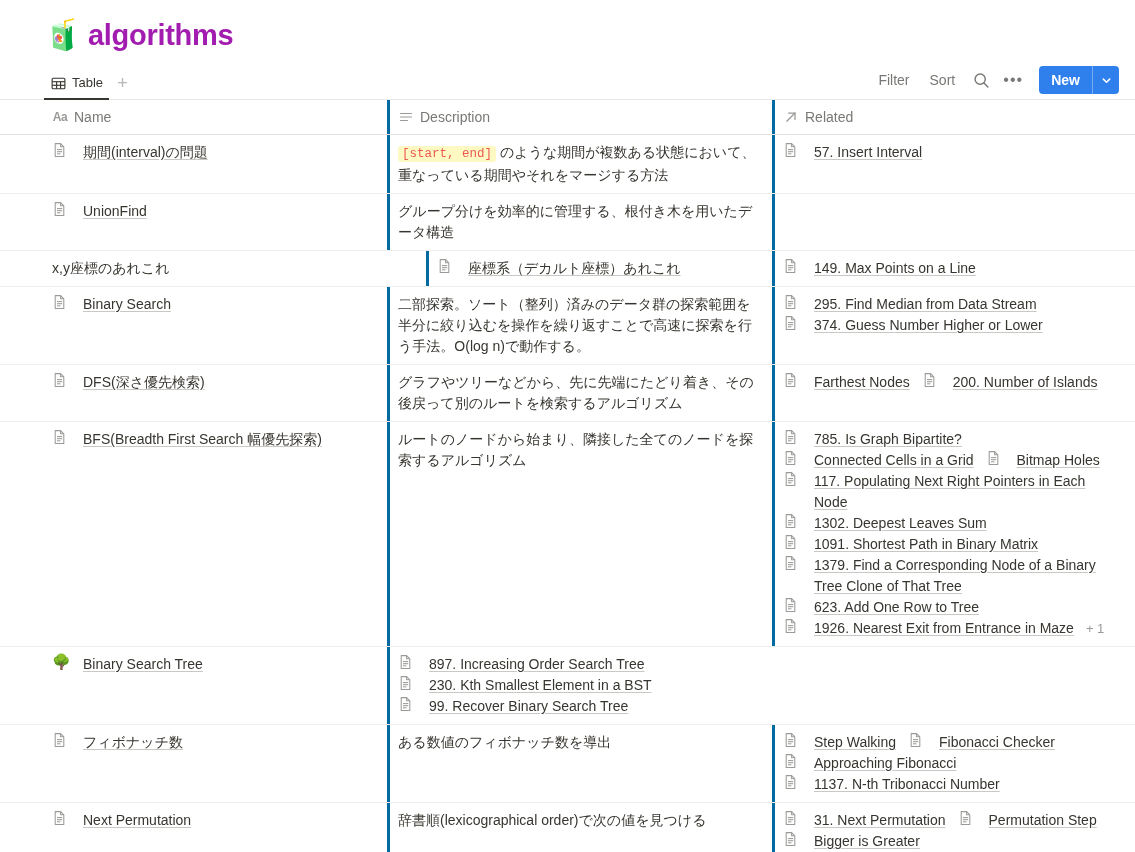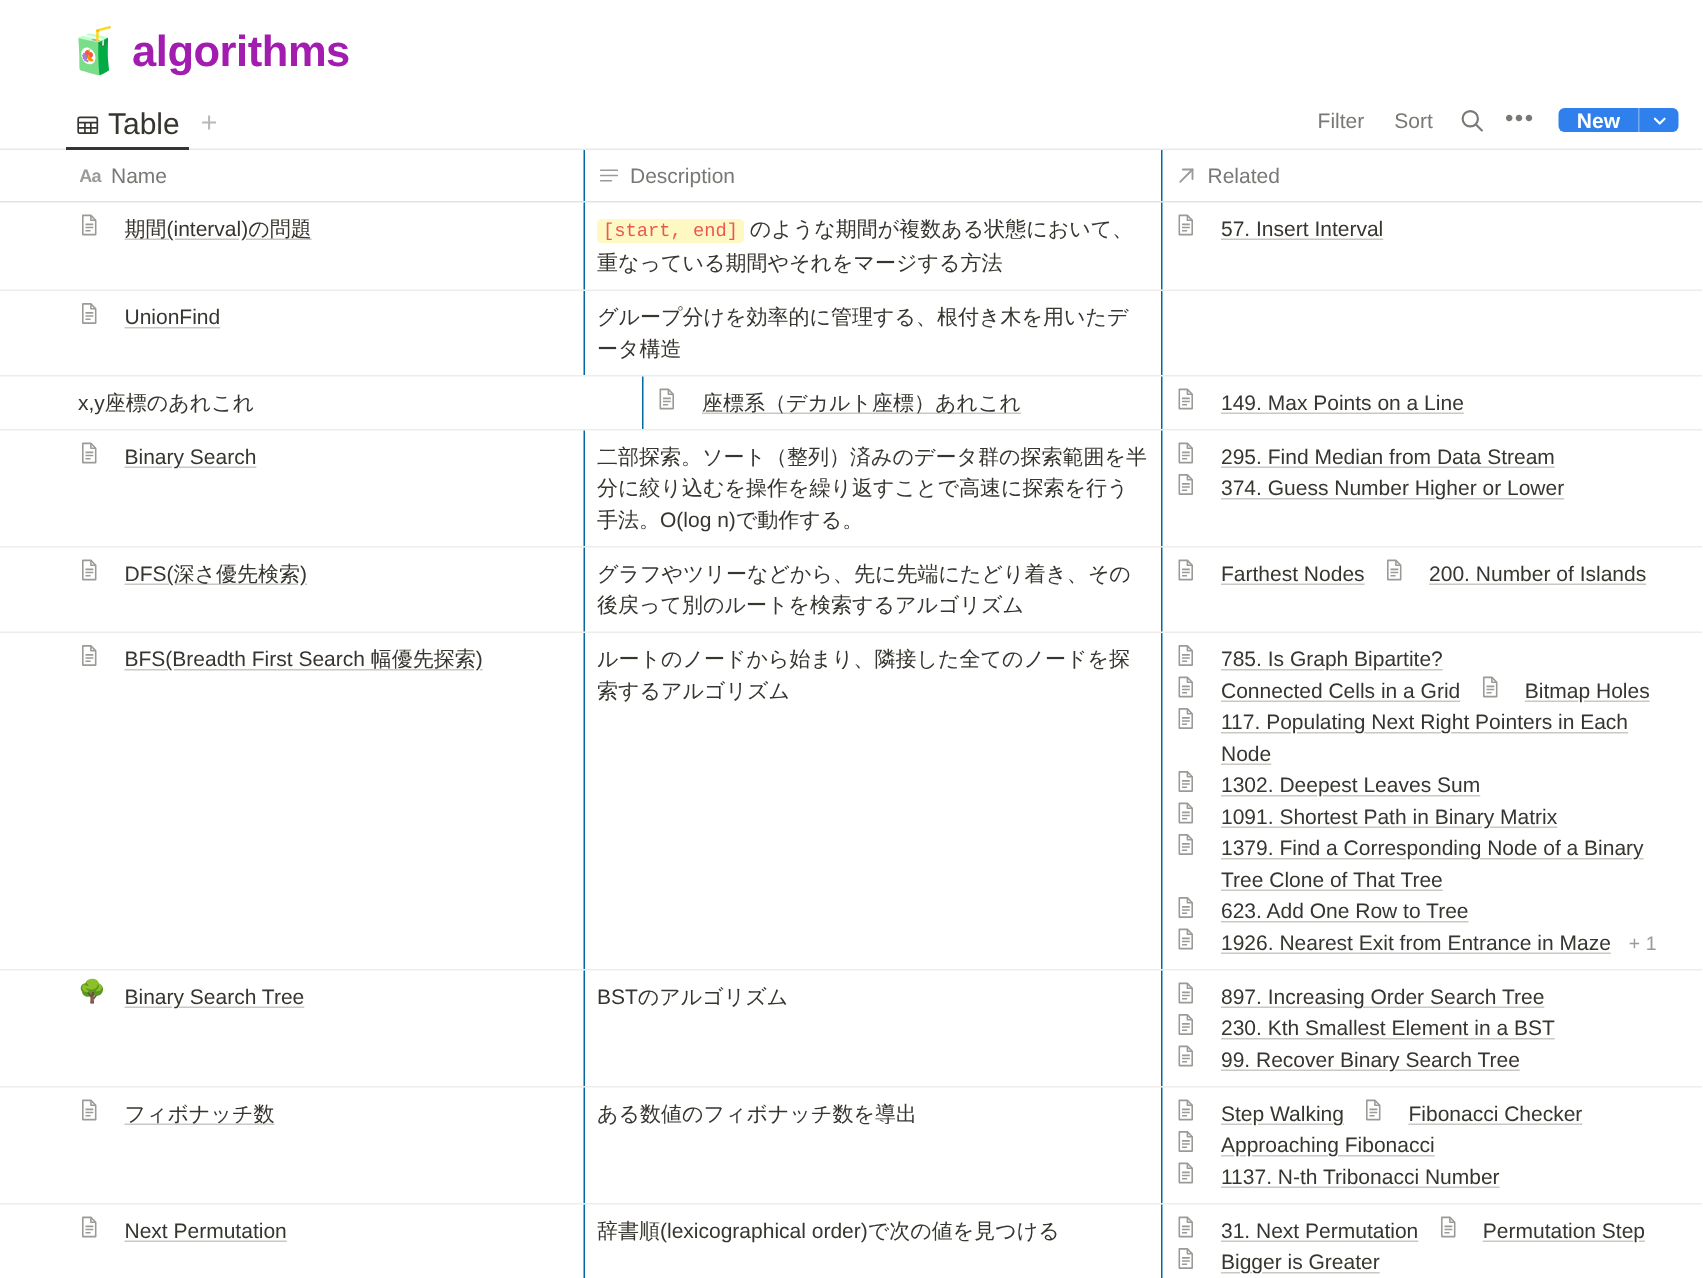--- a/index.html
+++ b/index.html
@@ -41,21 +41,21 @@
     display: flex;
     align-items: flex-end;
     justify-content: space-between;
     border-bottom: 1px solid #e9e9e7;
     position: relative;
   }
   .views { display: flex; align-items: flex-end; gap: 2px; height: 100%; }
   .view-tab {
     display: flex; align-items: center; gap: 6px;
     padding: 0 6px 8px 6px;
-    font-size: 20px;
+    font-size: 13px;
     color: #37352f;
     cursor: pointer;
     position: relative;
     height: 100%;
     align-items: flex-end;
   }
   .view-tab.active::after {
     content: "";
     position: absolute;
     left: 0; right: 0; bottom: -1px;
@@ -83,21 +83,21 @@
     display: flex; align-items: center; justify-content: center;
     color: #787874; cursor: pointer; border-radius: 4px;
   }
   .dots { font-size: 16px; letter-spacing: 1px; line-height: 10px; color: #787874; }
   .new-btn {
     display: flex; align-items: stretch;
     background: #2f80ed;
     border-radius: 4px;
     overflow: hidden;
     margin-left: 8px;
-    height: 16px;
+    height: 28px;
     cursor: pointer;
   }
   .new-btn .label {
     color: #fff; font-size: 14px; font-weight: 600;
     padding: 0 12px; display: flex; align-items: center;
   }
   .new-btn .divider { width: 1px; background: rgba(255,255,255,.35); }
   .new-btn .caret {
     color: #fff; width: 26px;
     display: flex; align-items: center; justify-content: center;
@@ -108,21 +108,21 @@
   .table { width: 1135px; }
   .trow {
     display: flex;
     border-bottom: 1px solid #eeedeb;
     align-items: stretch;
   }
   .thead .trow { border-bottom: 1px solid #e4e3e0; }
   .gutter { width: 44px; flex: 0 0 44px; }
   .cell {
     padding: 7px 8px 7px 8px;
-    border-right: 1px solid #0369a1;
+    border-right: 3px solid #0369a1;
     font-size: 14px;
     line-height: 21px;
     overflow: hidden;
   }
   .c-name { width: 346px; flex: 0 0 346px; }
   .c-desc { width: 385px; flex: 0 0 385px; }
   .c-rel  { width: 360px; flex: 0 0 360px; border-right: none; }
 
   .thead .cell {
     display: flex; align-items: center; gap: 6px;
@@ -515,21 +515,20 @@
             </span>
             <span class="txt">1926. Nearest Exit from Entrance in Maze</span>
           </span><span class="more-badge">+ 1</span></div>
       </div>
       <div class="trow">
         <div class="gutter"></div>
         <div class="cell c-name name-cell"><span class="pitem">
             <span class="emoji-ic">🌳</span>
             <span class="txt">Binary Search Tree</span>
           </span></div>
-        <div class="cell c-desc"><span>BSTのアルゴリズム</span></div>
         <div class="cell c-rel rel-cell"><span class="pitem">
             <span>
               <svg class="doc-ic" viewBox="0 0 16 16" fill="none" stroke="#9b9a97" stroke-width="1.05" stroke-linejoin="round">
                 <path d="M3.2 1.6h5.4l3.2 3.2v9.6H3.2z" fill="#ffffff"></path>
                 <path d="M8.6 1.6v3.2h3.2"></path>
                 <line x1="5" y1="7.6" x2="10.2" y2="7.6"></line>
                 <line x1="5" y1="9.7" x2="10.2" y2="9.7"></line>
                 <line x1="5" y1="11.8" x2="8.4" y2="11.8"></line>
               </svg>
             </span>

